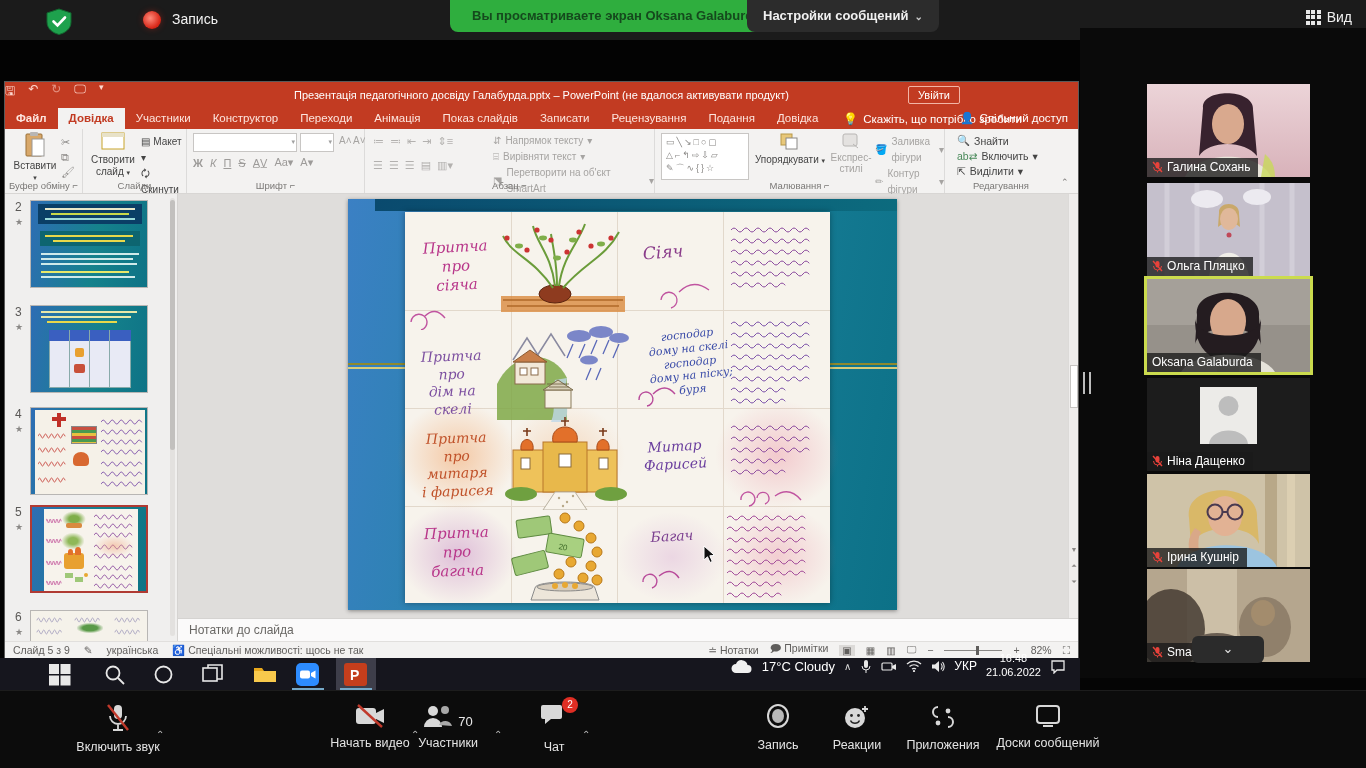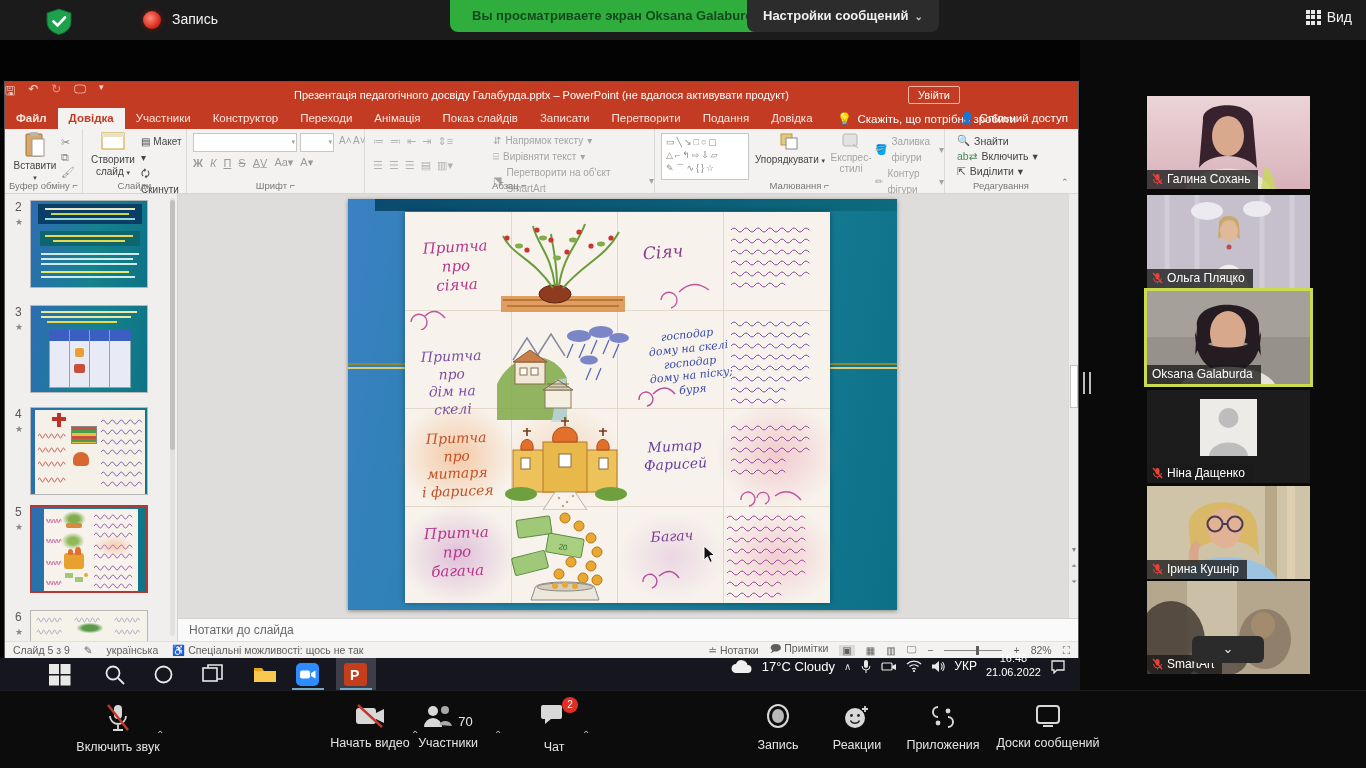--- a/index.html
+++ b/index.html
@@ -95,21 +95,21 @@
   
   .taskbar{left:0;top:618px;width:1080px;height:32px;background:#16161e;}
   .tk{position:absolute;top:5px;width:23px;height:23px;}
   .tkcell{position:absolute;top:0;width:40px;height:32px;}
   .tkcell.hl{background:#3e3e4a;}
   .underl{position:absolute;bottom:0;left:4px;width:32px;height:2px;background:#76a9c8;}
   .tray{position:absolute;right:14px;top:0;height:16px;display:flex;align-items:center;gap:9px;color:#fff;}
   .clock{font-size:11px;line-height:1.25;text-align:center;color:#fff;}
 
   
-  .pstrip{left:1080px;top:40px;width:286px;height:650px;background:#0a0a0a;}
+  .pstrip{left:1080px;top:28px;width:286px;height:650px;background:#0a0a0a;}
   .tile{position:absolute;left:67px;width:163px;height:93px;background:#222;overflow:hidden;}
   .tile.active{outline:3px solid #cbdb4e;}
   .nlabel{position:absolute;left:0;bottom:0;background:rgba(25,25,25,.78);color:#fff;font-size:12px;
     padding:2px 8px 3px 5px;display:flex;align-items:center;gap:4px;max-width:100%;}
   .handle{left:1083px;top:372px;width:8px;height:22px;border-left:2px solid #bdbdbd;border-right:2px solid #bdbdbd;}
   .pchev{left:1192px;top:636px;width:72px;height:27px;background:#2b2b2b;border-radius:6px;
     color:#e8e8e8;text-align:center;font-size:13px;line-height:25px;}
 
   
   .ztool{left:0;top:690px;width:1366px;height:78px;background:#0c0c0c;border-top:1px solid #1d1d1d;}
@@ -182,21 +182,21 @@
 
       <div class="abs pp-tabs">
         <div class="pp-tab" style="font-weight:bold">Файл</div>
         <div class="pp-tab active">Довідка</div>
         <div class="pp-tab">Участники</div>
         <div class="pp-tab">Конструктор</div>
         <div class="pp-tab">Переходи</div>
         <div class="pp-tab">Анімація</div>
         <div class="pp-tab">Показ слайдів</div>
         <div class="pp-tab">Записати</div>
-        <div class="pp-tab">Перетворити</div>
+        <div class="pp-tab">Рецензування</div>
         <div class="pp-tab">Подання</div>
         <div class="pp-tab">Довідка</div>
         <div class="tellme">
           <span class="bulb">💡</span>
           <span>Скажіть, що потрібно зробити</span>
         </div>
         <div class="sharebox">
           <span>👤</span>
             <span>Спільний доступ</span>
         </div>

